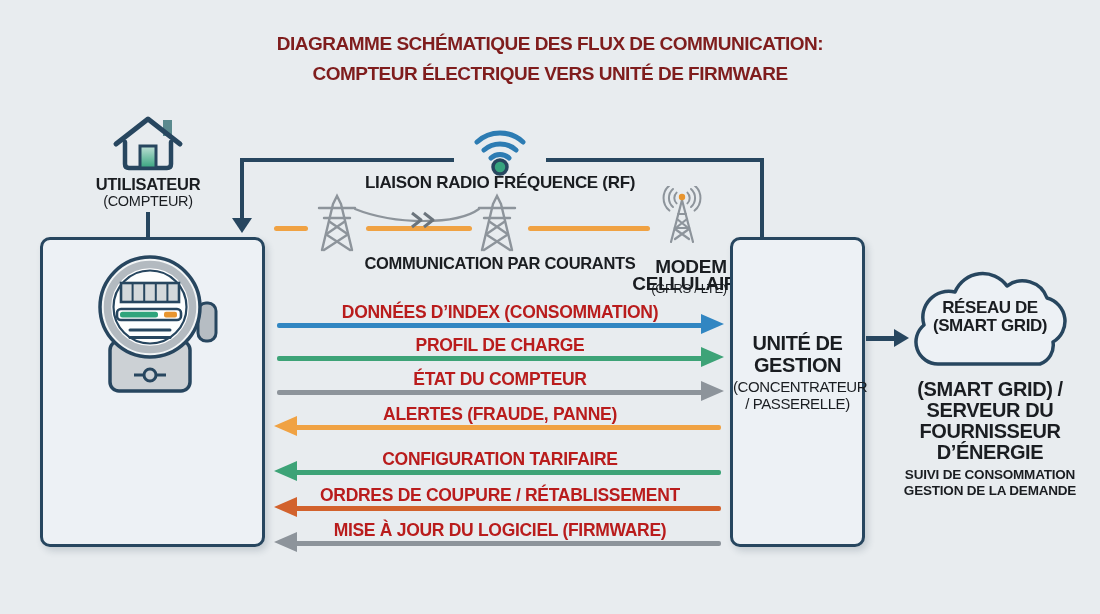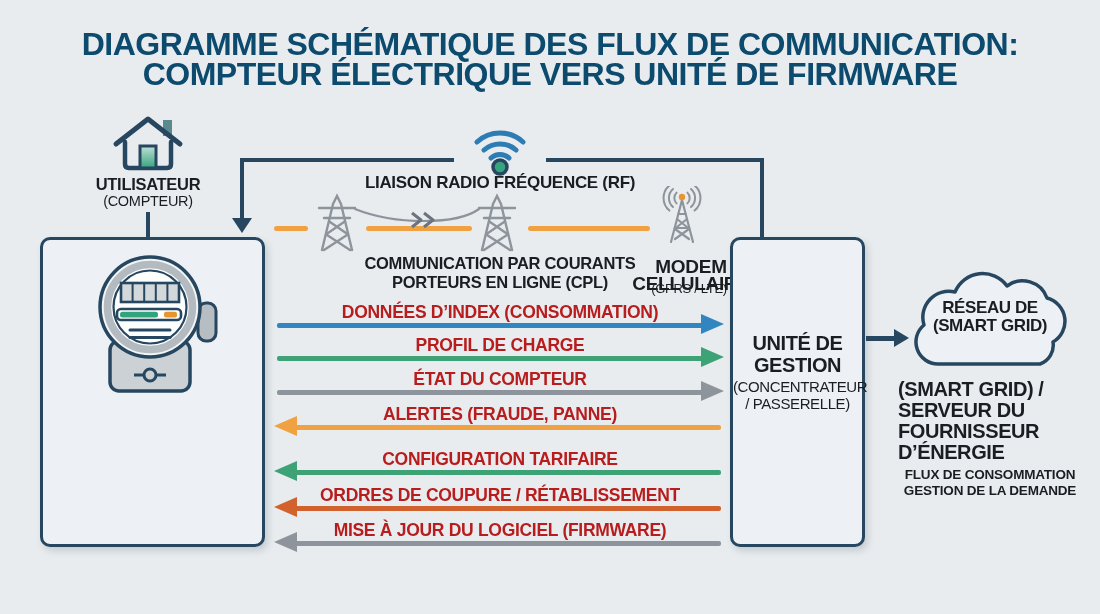--- a/index.html
+++ b/index.html
@@ -8,22 +8,22 @@
     background:#e8ecef;
     font-family:"Liberation Sans",sans-serif;
     color:#1a1d21;
     overflow:hidden;
   }
   #stage{position:relative;width:1100px;height:614px;}
   .abs{position:absolute;}
   
   .title{
     left:0;top:29px;width:1100px;text-align:center;
-    font-weight:bold;font-size:32px;line-height:30px;
-    letter-spacing:-0.5px;color:#0c4a6e;
+    font-weight:bold;font-size:19px;line-height:30px;
+    letter-spacing:-0.5px;color:#7f1d1d;
   }
   
   .dk{background:#27465f;}
   .hline{height:4px;}
   .vline{width:4px;}
   
   .node-box{
     border:3.5px solid #27465f;border-radius:10px;
     background:#edf1f5;
     box-shadow:3px 4px 7px rgba(40,60,80,0.18);
@@ -63,21 +63,21 @@
   .head-down{
     width:0;height:0;border-left:10px solid transparent;border-right:10px solid transparent;
     border-top:15px solid #27465f;
   }
   .head-right{
     width:0;height:0;border-top:9px solid transparent;border-bottom:9px solid transparent;
     border-left:15px solid #27465f;
   }
   
   .cloud-text{left:903px;top:299px;width:174px;text-align:center;font-weight:bold;font-size:17px;line-height:17.5px;letter-spacing:-0.4px;}
-  .server-text{left:898px;top:379px;width:184px;font-weight:bold;font-size:20px;line-height:21px;letter-spacing:-0.4px;}
+  .server-text{left:898px;top:379px;width:184px;text-align:center;font-weight:bold;font-size:20px;line-height:21px;letter-spacing:-0.4px;}
   .server-sub{left:898px;top:467px;width:184px;text-align:center;font-weight:bold;font-size:13.5px;line-height:16px;letter-spacing:-0.2px;}
 </style>
 </head>
 <body>
 
 <div id="stage">
 
   <div class="abs title">
     <div>DIAGRAMME SCHÉMATIQUE DES FLUX DE COMMUNICATION:</div>
     <div>COMPTEUR ÉLECTRIQUE VERS UNITÉ DE FIRMWARE</div>
@@ -133,21 +133,20 @@
           <path d="M-18 16 L18 16 M-13 26 L13 26"></path>
           <path d="M-7 30 L9 41 M7 30 L-9 41 M-10 43 L13 58 M10 43 L-13 58"></path>
         </g>
         <path d="M55 17 C 95 33 157 33 179 17" stroke-width="2.2"></path>
       </g>
       <path d="M112 21 l9 7 l-9 7 M124 21 l9 7 l-9 7" fill="none" stroke="#6b747c" stroke-width="3" stroke-linejoin="round"></path>
     </svg>
   </div>
   <div class="abs cpl-label">
     <div>COMMUNICATION PAR COURANTS</div>
-    <div>PORTEURS EN LIGNE (CPL)</div>
   </div>
 
   <div class="abs" style="left:650px;top:186px;width:64px;height:58px;">
     <svg width="64" height="58" viewBox="0 0 64 58">
       <g stroke="#8d949b" stroke-width="2" fill="none" stroke-linecap="round">
         <path d="M26.6 6.6 A 7.5 7.5 0 0 0 26.6 17.4"></path>
         <path d="M23 3 A 12 12 0 0 0 23 21"></path>
         <path d="M19.4 -0.6 A 16.5 16.5 0 0 0 19.4 24.6"></path>
         <path d="M37.4 6.6 A 7.5 7.5 0 0 1 37.4 17.4"></path>
         <path d="M41 3 A 12 12 0 0 1 41 21"></path>
@@ -228,17 +227,17 @@
     <div>RÉSEAU DE</div>
     <div>(SMART GRID)</div>
   </div>
   <div class="abs server-text">
     <div>(SMART GRID) /</div>
     <div>SERVEUR DU</div>
     <div>FOURNISSEUR</div>
     <div>D’ÉNERGIE</div>
   </div>
   <div class="abs server-sub">
-    <div>FLUX DE CONSOMMATION</div>
+    <div>SUIVI DE CONSOMMATION</div>
     <div>GESTION DE LA DEMANDE</div>
   </div>
 
 </div>
 
 </body></html>

